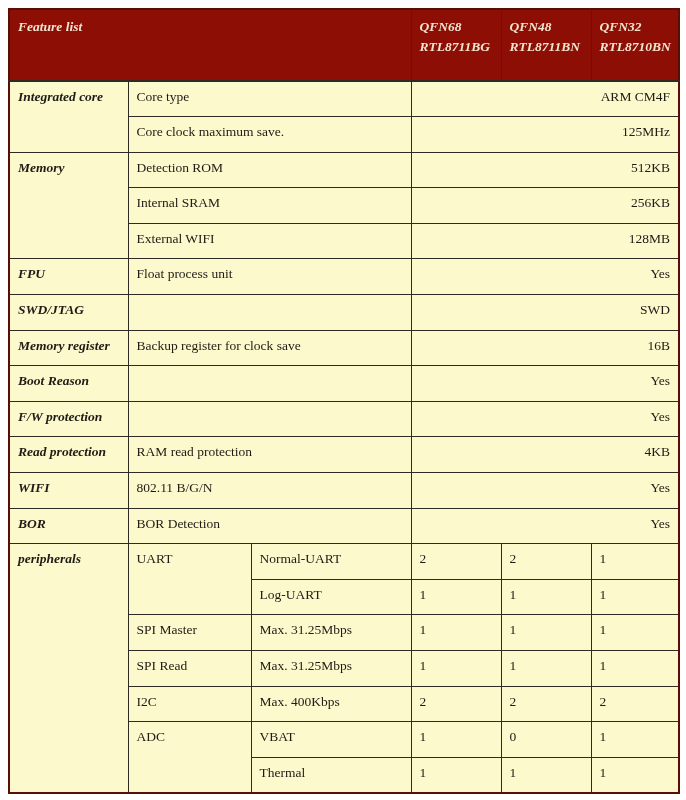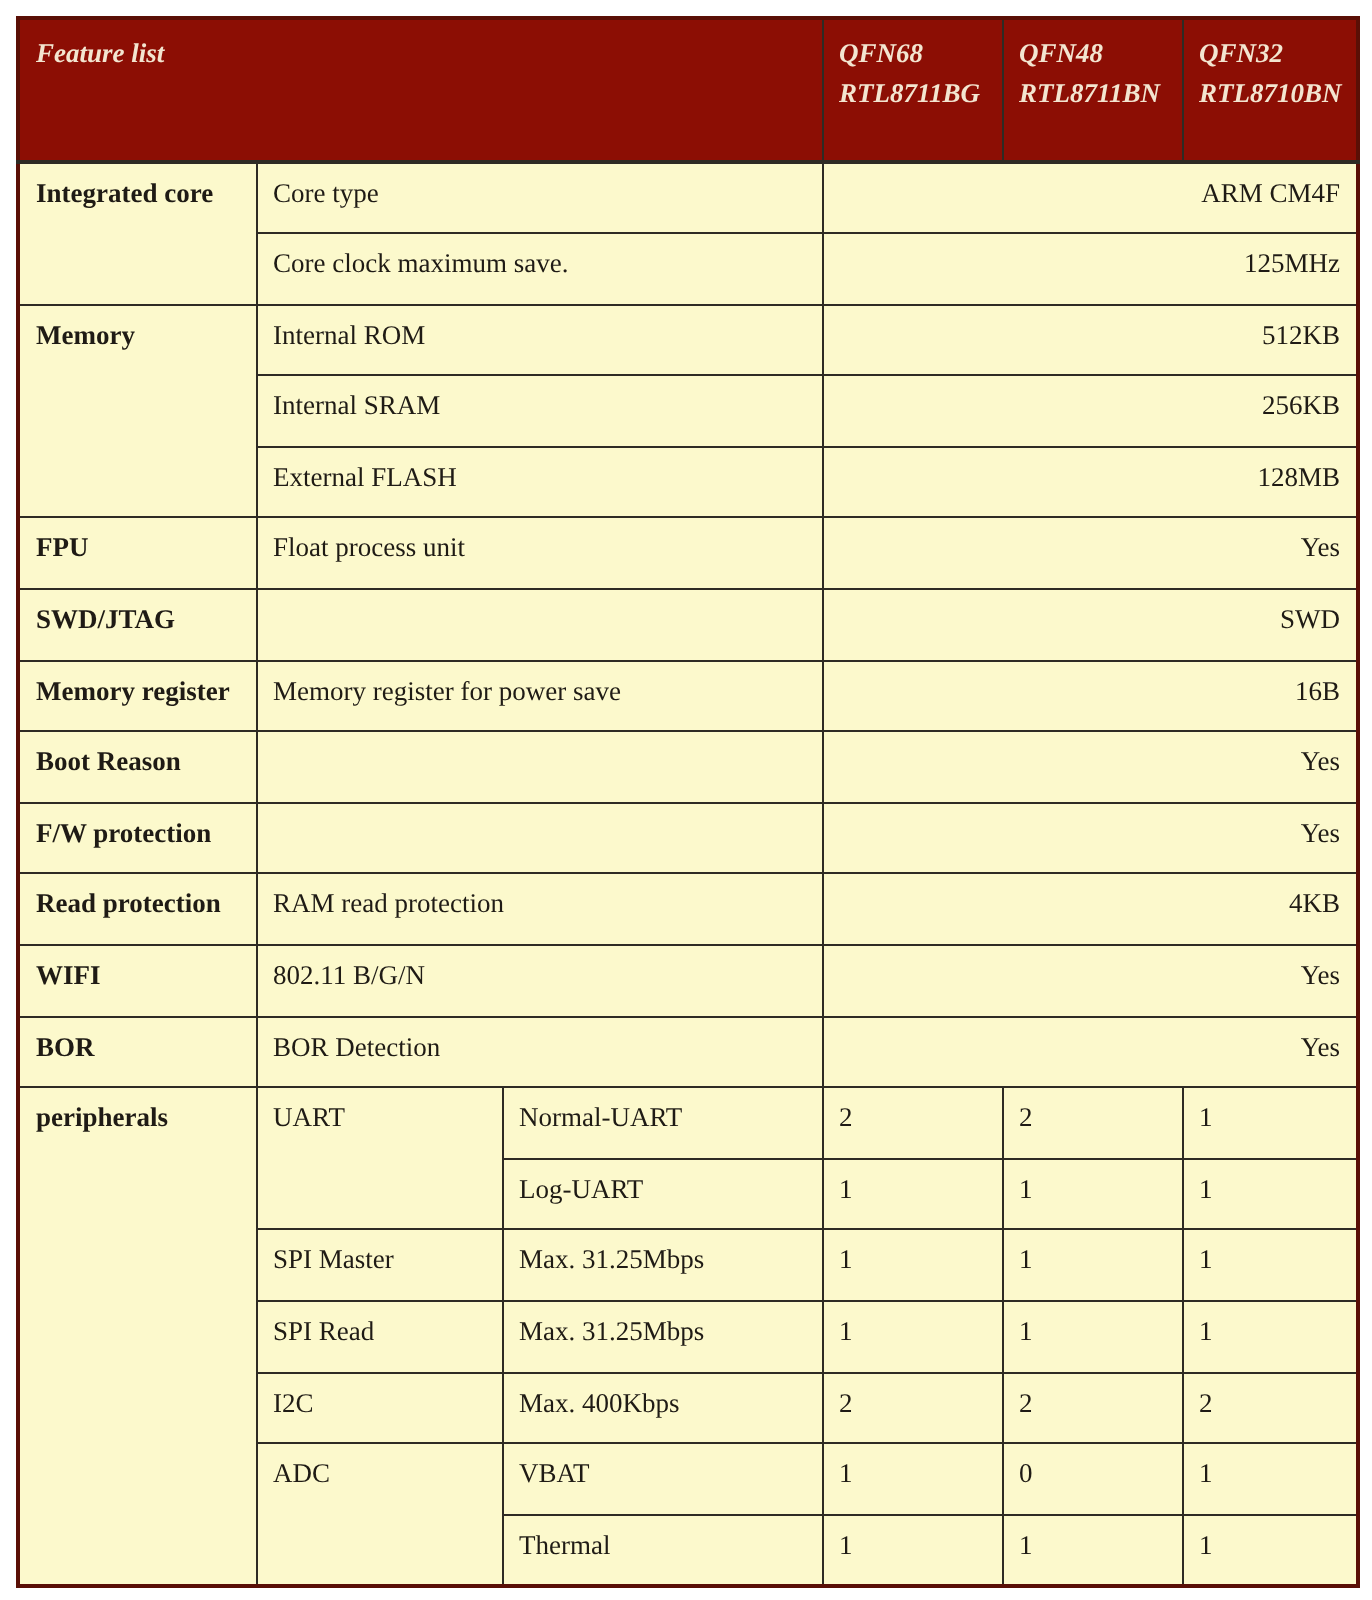--- a/index.html
+++ b/index.html
@@ -43,20 +43,21 @@
     color:var(--header-text);
     font-weight:bold;
     font-style:italic;
     text-align:left;
     border-bottom:2px solid var(--border-inner);
     padding-top:9px;
   }
   thead th .chip{margin-top:4px;}
   td.cat{
     font-weight:bold;
+    font-style:italic;
   }
   td.val{text-align:right;}
 </style>
 </head>
 <body>
 
 <table class="feature-table">
   <colgroup>
     <col style="width:119px">
     <col style="width:123px">
@@ -87,44 +88,44 @@
       <td class="cat" rowspan="2">Integrated core</td>
       <td colspan="2">Core type</td>
       <td class="val" colspan="3">ARM CM4F</td>
     </tr>
     <tr>
       <td colspan="2">Core clock maximum save.</td>
       <td class="val" colspan="3">125MHz</td>
     </tr>
     <tr>
       <td class="cat" rowspan="3">Memory</td>
-      <td colspan="2">Internal ROM</td>
+      <td colspan="2">Detection ROM</td>
       <td class="val" colspan="3">512KB</td>
     </tr>
     <tr>
       <td colspan="2">Internal SRAM</td>
       <td class="val" colspan="3">256KB</td>
     </tr>
     <tr>
-      <td colspan="2">External FLASH</td>
+      <td colspan="2">External WIFI</td>
       <td class="val" colspan="3">128MB</td>
     </tr>
     <tr>
       <td class="cat">FPU</td>
       <td colspan="2">Float process unit</td>
       <td class="val" colspan="3">Yes</td>
     </tr>
     <tr>
       <td class="cat">SWD/JTAG</td>
       <td colspan="2"></td>
       <td class="val" colspan="3">SWD</td>
     </tr>
     <tr>
       <td class="cat">Memory register</td>
-      <td colspan="2">Memory register for power save</td>
+      <td colspan="2">Backup register for clock save</td>
       <td class="val" colspan="3">16B</td>
     </tr>
     <tr>
       <td class="cat">Boot Reason</td>
       <td colspan="2"></td>
       <td class="val" colspan="3">Yes</td>
     </tr>
     <tr>
       <td class="cat">F/W protection</td>
       <td colspan="2"></td>

